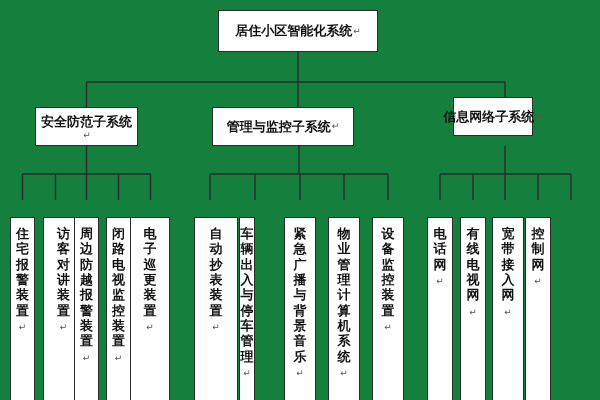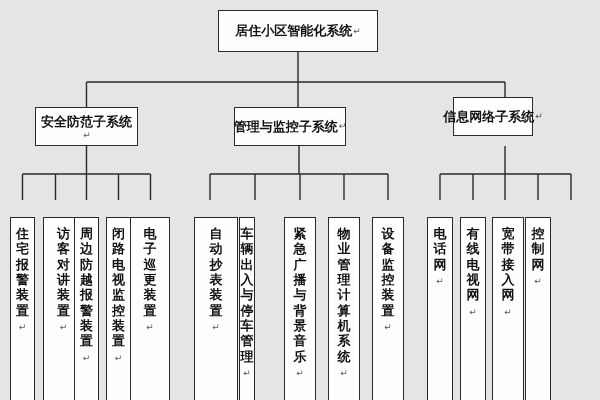--- a/index.html
+++ b/index.html
@@ -1,28 +1,28 @@
 <!DOCTYPE html>
 <html><head>
 <meta charset="utf-8">
 <style>
   html,body{margin:0;padding:0;background:#fff;}
   #canvas{
-    position:relative;width:600px;height:400px;background:#e5e5e5;
+    position:relative;width:600px;height:400px;background:#15803d;
     font-family:"DejaVu Sans","Liberation Sans",sans-serif;overflow:hidden;
   }
   #wires{position:absolute;left:0;top:0;width:600px;height:400px;}
   .box{
     position:absolute;border:1.5px solid #2b2b2b;background:#fefefe;
     box-sizing:border-box;color:#111;font-weight:bold;
   }
   .hbox{display:flex;align-items:center;justify-content:center;font-size:13px;white-space:nowrap;}
   .n-root{left:218px;top:10px;width:160px;height:42px;}
   .n-b0{left:35px;top:107px;width:103px;height:39px;flex-direction:column;}
-  .n-b1{left:234px;top:107px;width:112px;height:39px;font-family:Liberation Serif, serif;}
+  .n-b1{left:212px;top:107px;width:142px;height:39px;font-family:Liberation Serif, serif;}
   .n-b2{left:453px;top:97px;width:80px;height:39px;}
   .lf{top:200px;height:192px;margin-top:17px;}
   .lf0{left:10px;width:25px}.lf1{left:43px;width:41px}.lf2{left:74px;width:25px}
   .lf3{left:106px;width:25px}.lf4{left:130px;width:40px}
   .lf5{left:194px;width:44px}.lf6{left:239px;width:16px}.lf7{left:284px;width:32px}
   .lf8{left:328px;width:32px}.lf9{left:372px;width:32px}
   .lf10{left:427px;width:26px}.lf11{left:460px;width:26px}.lf12{left:492px;width:32px}
   .lf13{left:525px;width:26px}.lf14{left:558px;width:26px}
   .vwrap{
     width:1em;margin:8px auto 0;font-size:13px;line-height:1.18;

